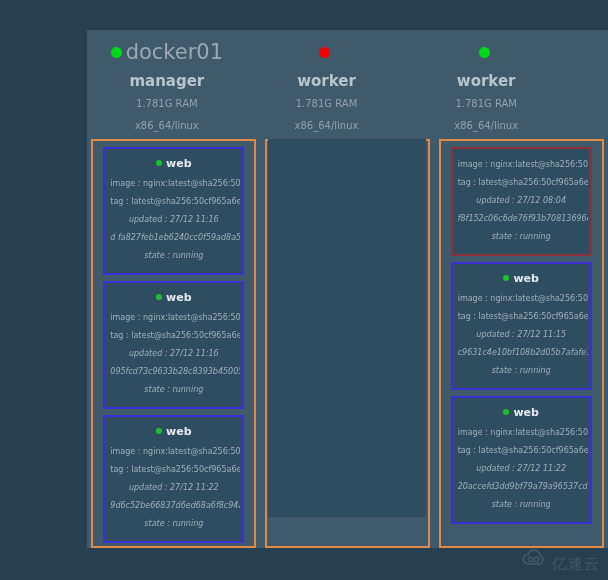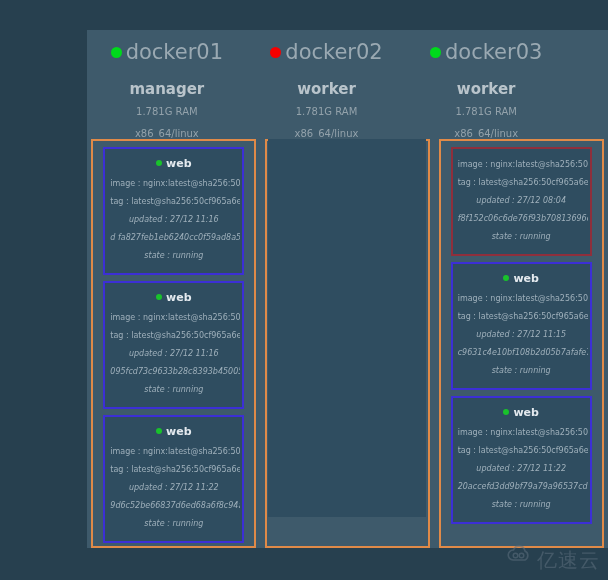--- a/index.html
+++ b/index.html
@@ -53,21 +53,21 @@
     margin-right: 4px;
     vertical-align: 1px;
   }
   .node-dot.up    { background: #00d91c; }
   .node-dot.down  { background: #f50000; }
   .node-role {
     font-size: 15px;
     font-weight: bold;
     color: #b9c4cb;
     line-height: 24px;
-    margin-top: 12px;
+    margin-top: 4px;
   }
   .node-ram, .node-arch {
     font-size: 10px;
     color: #93a2ab;
     line-height: 22px;
   }
   
   #node-body-row {
     position: absolute;
     left: 0;
@@ -149,21 +149,21 @@
   #watermark {
     position: absolute;
     right: 8px;
     bottom: 6px;
     display: flex;
     align-items: center;
     gap: 5px;
     opacity: 0.55;
   }
   #watermark .wm-text {
-    font-size: 20px;
+    font-size: 15px;
     color: #5d6f7d;
     letter-spacing: 1px;
     margin-top: 13px;
   }
   #watermark svg { display: block; }
 </style>
 </head>
 <body>
 
 <div id="swarm-panel">
@@ -174,30 +174,30 @@
       <div class="node-title">
         <span class="node-dot up"></span><span>docker01</span>
       </div>
       <div class="node-role">manager</div>
       <div class="node-ram">1.781G RAM</div>
       <div class="node-arch">x86_64/linux</div>
     </div>
 
     <div class="node-header">
       <div class="node-title">
-        <span class="node-dot down"></span><span>docker02</span>
+        <span class="node-dot down"></span>
       </div>
       <div class="node-role">worker</div>
       <div class="node-ram">1.781G RAM</div>
       <div class="node-arch">x86_64/linux</div>
     </div>
 
     <div class="node-header">
       <div class="node-title">
-        <span class="node-dot up"></span><span>docker03</span>
+        <span class="node-dot up"></span>
       </div>
       <div class="node-role">worker</div>
       <div class="node-ram">1.781G RAM</div>
       <div class="node-arch">x86_64/linux</div>
     </div>
 
   </div>
 
   <div id="node-body-row">
 

